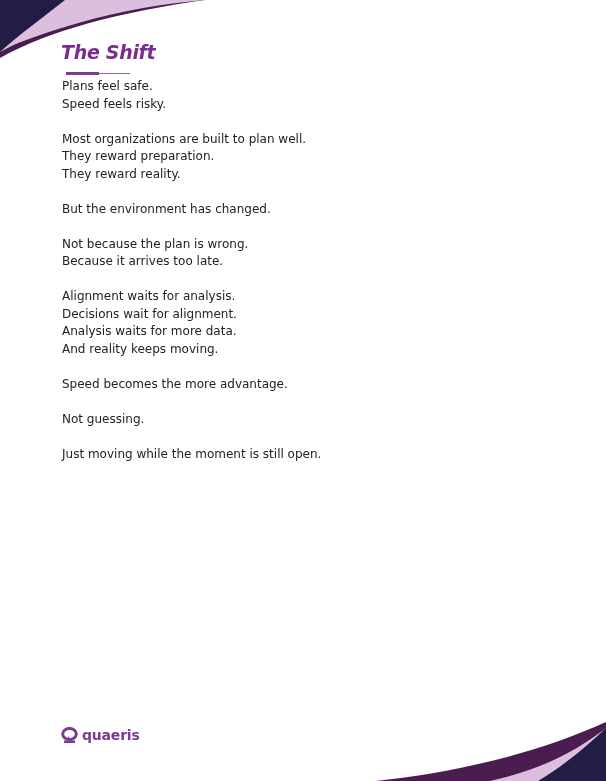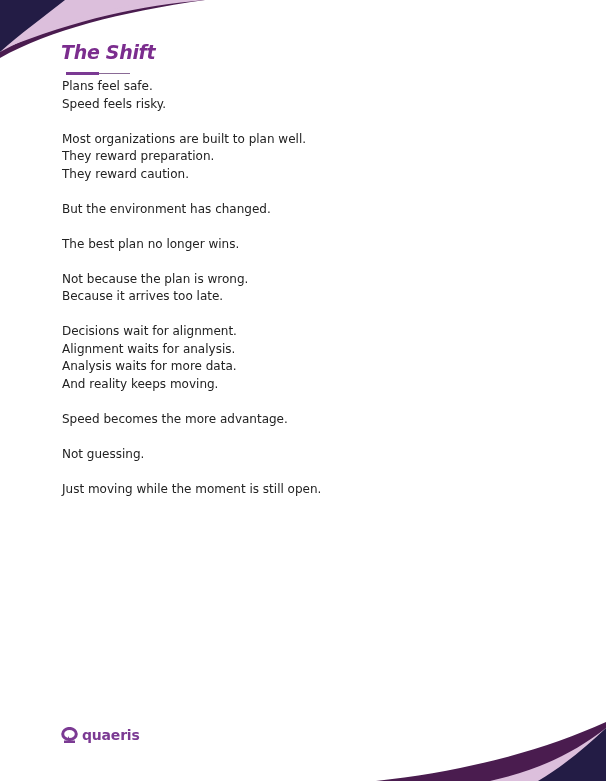--- a/index.html
+++ b/index.html
@@ -41,35 +41,34 @@
 </div>
 
 <div class="body" id="doc-body">
     <div class="para">
       <span class="line">Plans feel safe.</span>
       <span class="line">Speed feels risky.</span>
     </div>
     <div class="para">
       <span class="line">Most organizations are built to plan well.</span>
       <span class="line">They reward preparation.</span>
-      <span class="line">They reward caution.</span>
+      <span class="line">They reward reality.</span>
     </div>
     <div class="para">
       <span class="line">But the environment has changed.</span>
     </div>
     <div class="para">
-      <span class="line">The best plan no longer wins.</span>
     </div>
     <div class="para">
       <span class="line">Not because the plan is wrong.</span>
       <span class="line">Because it arrives too late.</span>
     </div>
     <div class="para">
+      <span class="line">Alignment waits for analysis.</span>
       <span class="line">Decisions wait for alignment.</span>
-      <span class="line">Alignment waits for analysis.</span>
       <span class="line">Analysis waits for more data.</span>
       <span class="line">And reality keeps moving.</span>
     </div>
     <div class="para">
       <span class="line">Speed becomes the more advantage.</span>
     </div>
     <div class="para">
       <span class="line">Not guessing.</span>
     </div>
     <div class="para">

